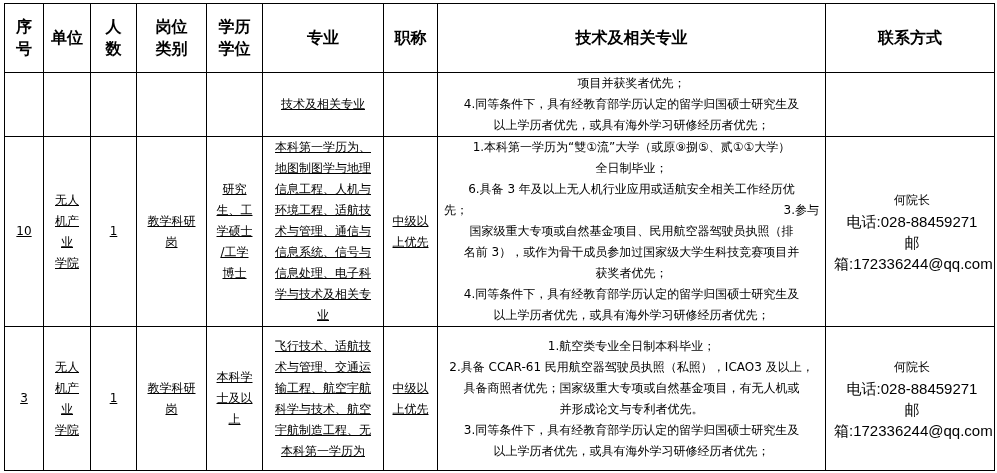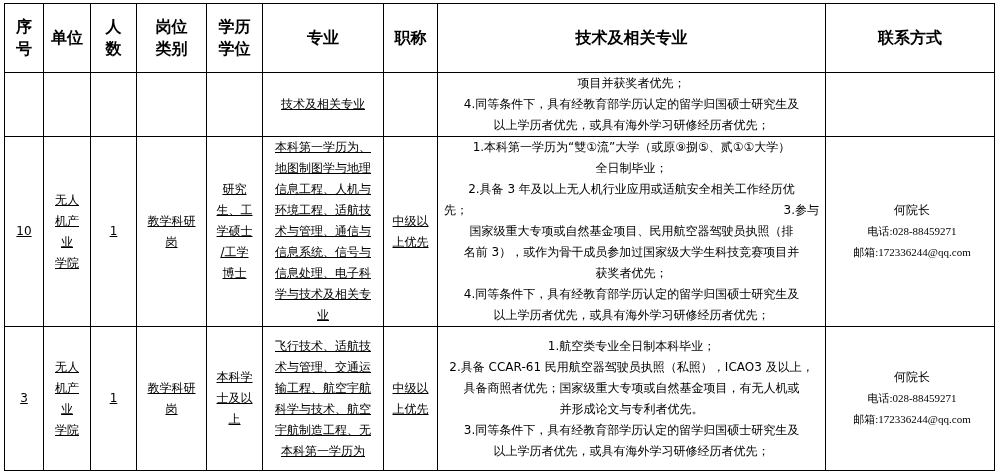--- a/index.html
+++ b/index.html
@@ -21,21 +21,21 @@
   td.c { text-align: center; text-decoration: underline; }
   td.l { text-align: center; }
   tr.hdr { height: 69px; }
   tr.r10 { height: 63px; }
   tr.r11 { height: 189px; }
   tr.r12 { height: 144px; }
   td.top { vertical-align: top; }
   .req p, .major p, .contact p { margin: 0; }
   .req { padding-left: 6px !important; padding-right: 6px !important; }
   .contact { padding-left: 8px !important; }
-  .mono { font-family: Liberation Serif, serif; font-size: 11px; }
+  .mono { font-family: Liberation Sans, sans-serif; font-size: 15px; }
 </style>
 </head>
 <body>
 
 <table class="recruit">
   <colgroup>
     <col style="width:39px">
       <col style="width:47px">
       <col style="width:46px">
       <col style="width:70px">
@@ -98,21 +98,21 @@
       <p>信息处理、电子科</p>
       <p>学与技术及相关专</p>
       <p>业</p>
     </td>
     <td class="c">
       <span>中级以</span><br><span>上优先</span>
     </td>
     <td class="l req">
       <p>1.本科第一学历为“雙①流”大学（或原⑨捌⑤、贰①①大学）</p>
       <p>全日制毕业；</p>
-      <p>2.具备 3 年及以上无人机行业应用或适航安全相关工作经历优</p>
+      <p>6.具备 3 年及以上无人机行业应用或适航安全相关工作经历优</p>
       <p style="display:flex;justify-content:space-between;">
             <span>先；</span>
             <span>3.参与</span>
           </p>
       <p>国家级重大专项或自然基金项目、民用航空器驾驶员执照（排</p>
       <p>名前 3），或作为骨干成员参加过国家级大学生科技竞赛项目并</p>
       <p>获奖者优先；</p>
       <p>4.同等条件下，具有经教育部学历认定的留学归国硕士研究生及</p>
       <p>以上学历者优先，或具有海外学习研修经历者优先；</p>
     </td>

